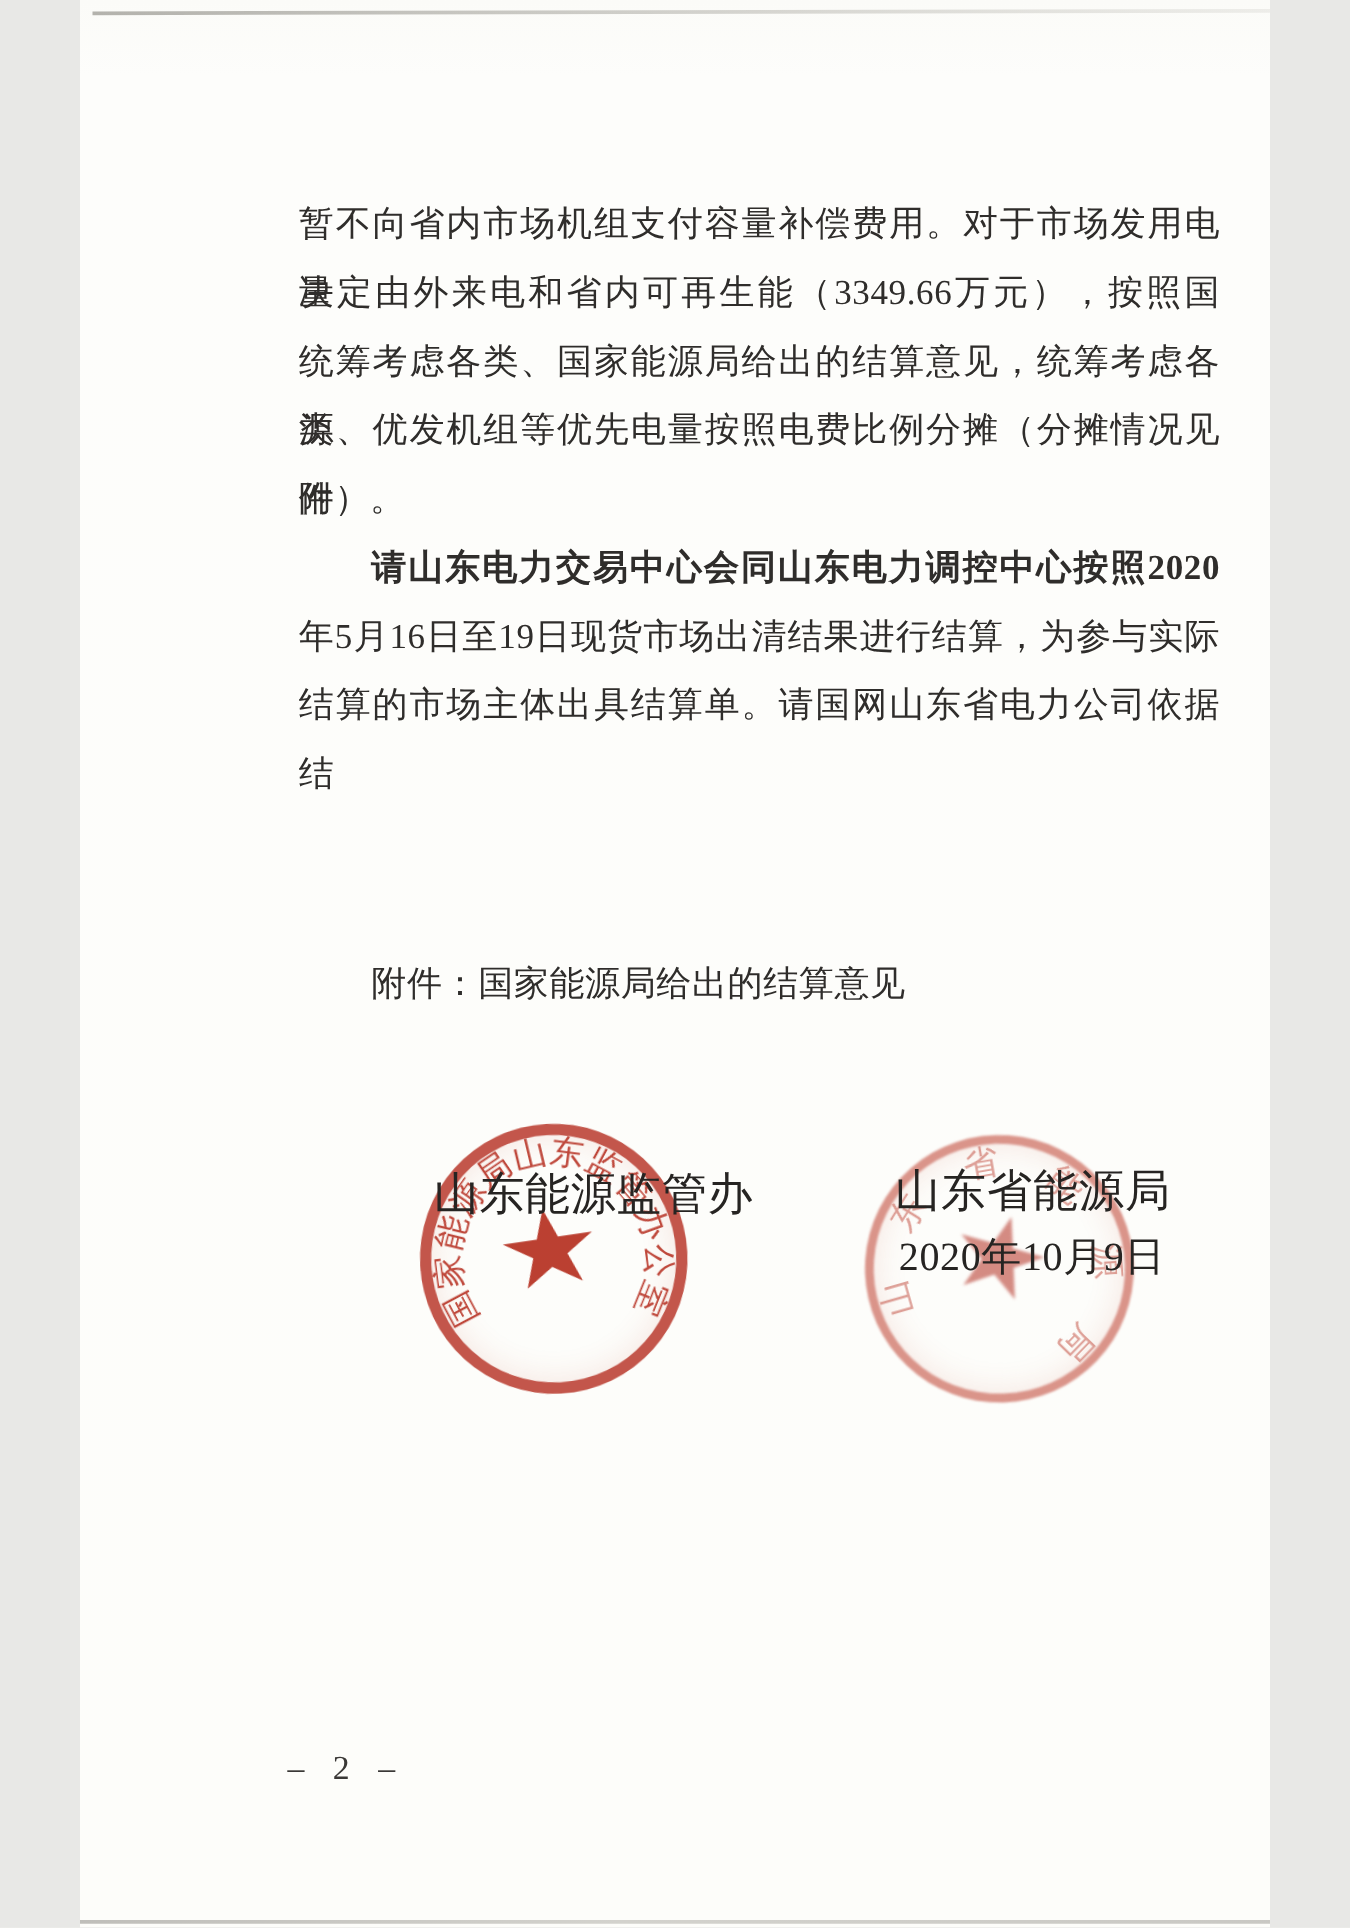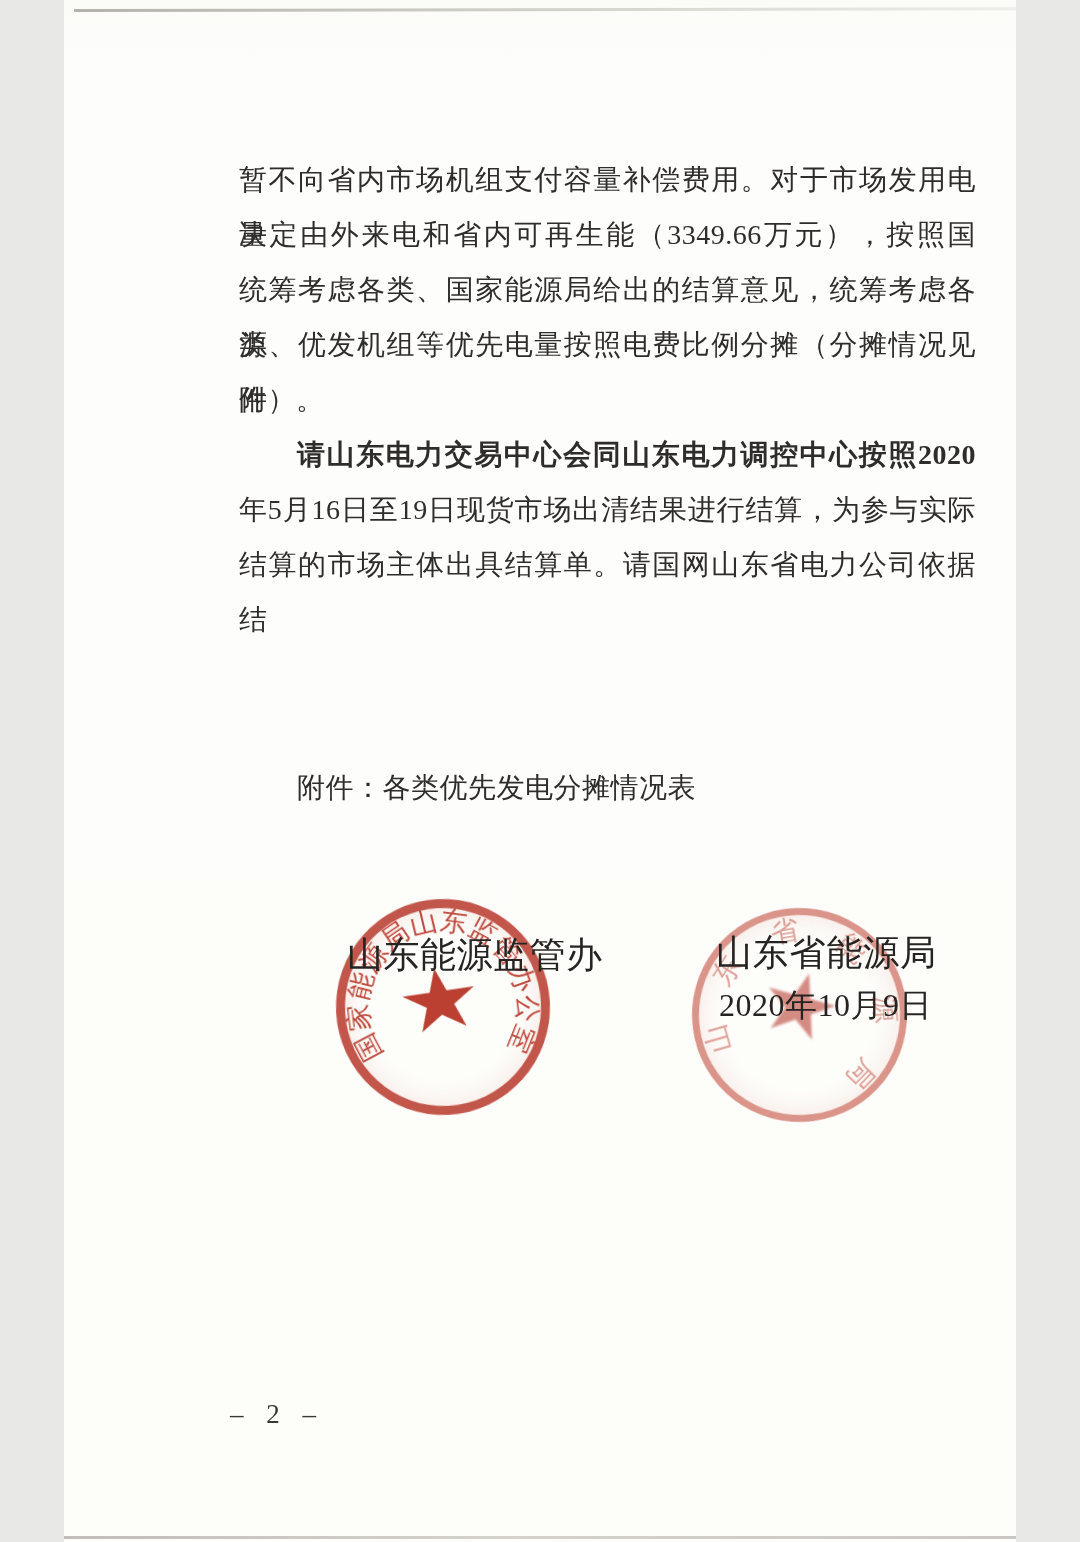--- a/index.html
+++ b/index.html
@@ -66,21 +66,21 @@
     <div class="line j">暂不向省内市场机组支付容量补偿费用。对于市场发用电量</div>
     <div class="line j">决定由外来电和省内可再生能（3349.66万元），按照国</div>
     <div class="line j">统筹考虑各类、国家能源局给出的结算意见，统筹考虑各类</div>
     <div class="line j">源、优发机组等优先电量按照电费比例分摊（分摊情况见附</div>
     <div class="line">件）。</div>
     <div class="line j indent">请山东电力交易中心会同山东电力调控中心按照2020</div>
     <div class="line j">年5月16日至19日现货市场出清结果进行结算，为参与实际</div>
     <div class="line j">结算的市场主体出具结算单。请国网山东省电力公司依据结</div>
   </main>
 
-  <div class="attachment">附件：各类优先发电分摊情况表</div>
+  <div class="attachment">附件：国家能源局给出的结算意见</div>
 
   <section class="seal seal-left">
     <div class="ring"></div>
     <div class="arc">
         <span class="rim-char" style="left: 30.8701px; top: 143.923px; transform: translate(-50%, -50%) rotate(-115deg);">国</span>
         <span class="rim-char" style="left: 23.214px; top: 114.064px; transform: translate(-50%, -50%) rotate(-94.0909deg);">家</span>
         <span class="rim-char" style="left: 26.5929px; top: 83.4065px; transform: translate(-50%, -50%) rotate(-73.1818deg);">能</span>
         <span class="rim-char" style="left: 40.5617px; top: 55.9882px; transform: translate(-50%, -50%) rotate(-52.2727deg);">源</span>
         <span class="rim-char" style="left: 63.2807px; top: 35.4201px; transform: translate(-50%, -50%) rotate(-31.3636deg);">局</span>
         <span class="rim-char" style="left: 91.7577px; top: 24.4111px; transform: translate(-50%, -50%) rotate(-10.4545deg);">山</span>

